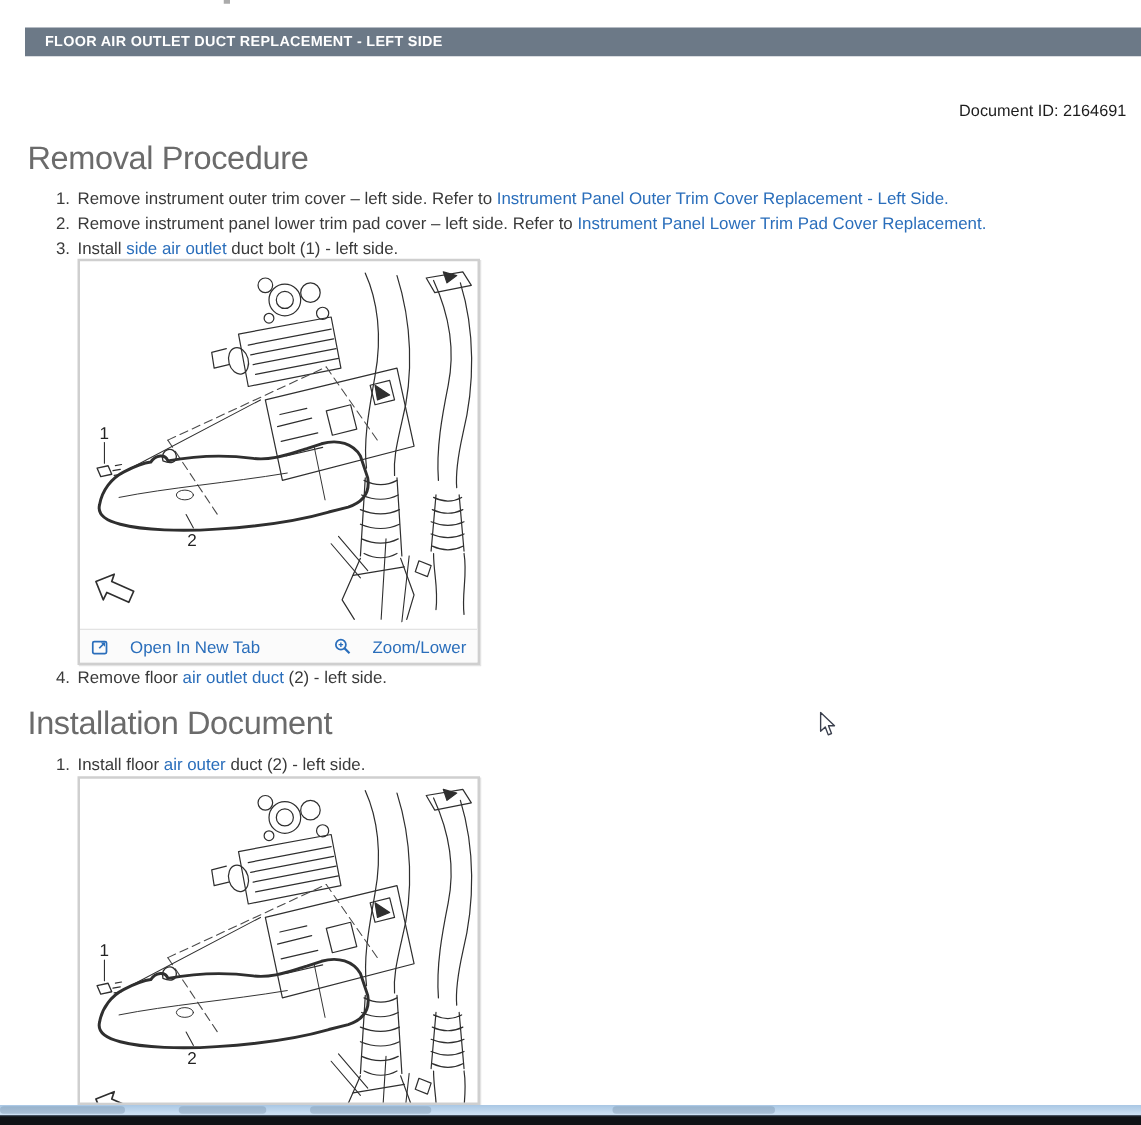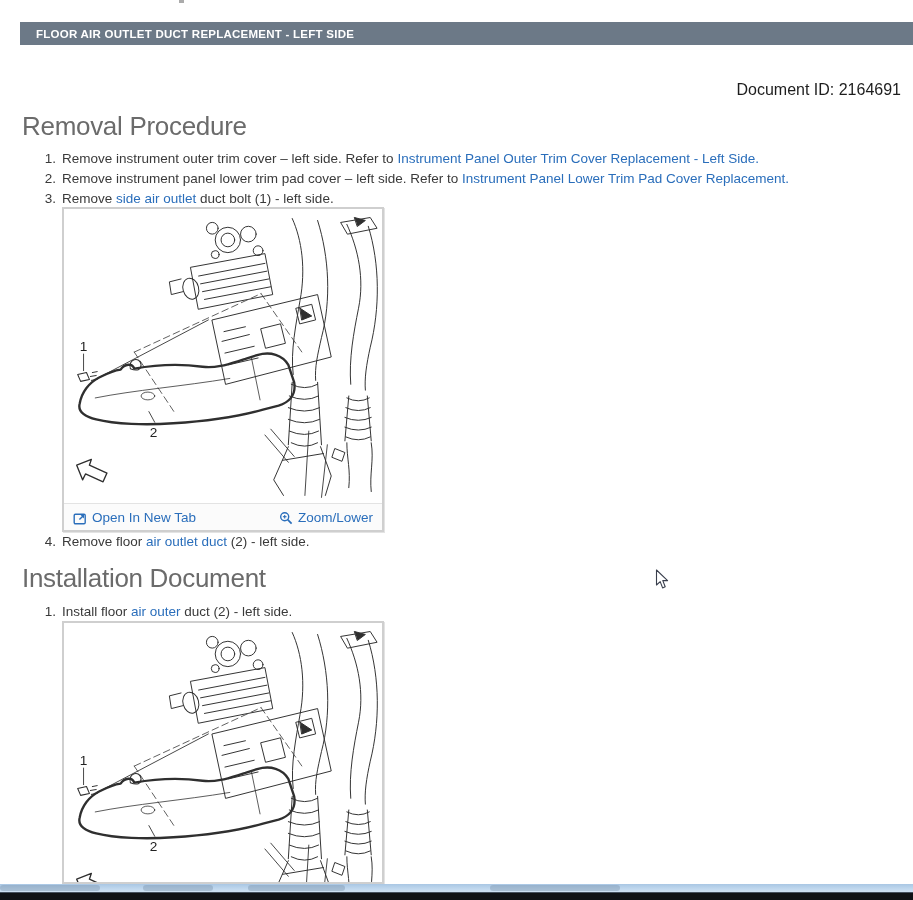--- a/index.html
+++ b/index.html
@@ -5,41 +5,41 @@
   html,body{margin:0;padding:0;background:#fff;}
   .page{position:relative;width:913px;height:900px;overflow:hidden;background:#ffffff;
         font-family:"Liberation Sans",sans-serif;-webkit-font-smoothing:antialiased;}
 
   .top-speck{position:absolute;left:179px;top:0;width:5px;height:3px;background:#8f8f8f;opacity:.75;}
 
   .header-bar{position:absolute;left:20px;right:0;top:22px;height:23px;background:#6c7987;
               display:flex;align-items:center;padding-left:16px;box-sizing:border-box;}
   .header-bar span{color:#ffffff;font-size:11.5px;font-weight:bold;letter-spacing:.25px;}
 
-  .doc-id{position:absolute;top:81px;right:12px;font-size:16px;color:#1d1d1d;}
+  .doc-id{position:absolute;top:81px;right:12px;font-size:13px;color:#1d1d1d;}
 
   .heading{position:absolute;left:22px;margin:0;color:#6b6b6b;font-size:26px;font-weight:300;
            letter-spacing:-.3px;line-height:34px;white-space:nowrap;}
   .h-removal{top:109px;}
   .h-install{top:561px;}
 
   .li{position:absolute;left:40px;display:flex;font-size:13.5px;line-height:16px;color:#3a3a3a;white-space:nowrap;}
   .li .num{display:inline-block;width:16px;text-align:right;margin-right:6px;}
   .li1{top:151px}.li2{top:171px}.li3{top:191px}.li4{top:534px}.li5{top:604px}
   .lnk{color:#2a6ebb;text-decoration:none;cursor:pointer;}
 
   .figure{position:absolute;left:62px;width:322px;box-sizing:border-box;background:#fff;
           border:2px solid #cfcfcf;overflow:hidden;box-shadow:1px 1px 0 #e3e3e3;}
   .fig1{top:207px;height:325px;}
   .fig2{top:621px;height:263px;}
   .fig-art{height:294px;padding:1px 2px;box-sizing:border-box;}
   .fig-art svg{width:100%;height:100%;display:block;}
   .fig-footer{height:26px;border-top:1px solid #e3e3e3;background:#fbfbfb;display:flex;
               align-items:center;justify-content:space-between;padding:0 9px;}
-  .fig-link{display:flex;align-items:flex-end;gap:5px;color:#2a6ebb;font-size:13.5px;
+  .fig-link{display:flex;align-items:center;gap:17px;color:#2a6ebb;font-size:13.5px;
             text-decoration:none;cursor:pointer;}
   .fig-link svg{flex:0 0 auto;}
 
   .cursor{position:absolute;left:655px;top:569px;width:14px;height:21px;pointer-events:none;}
 
   .hscroll{position:absolute;left:0;top:884px;width:913px;height:8px;
            background:linear-gradient(#a9c7e4,#cfe2f4);}
   .smudge{position:absolute;top:1px;height:6px;background:rgba(104,128,152,.32);border-radius:3px;}
   .sm1{left:0;width:100px}.sm2{left:143px;width:70px}.sm3{left:248px;width:97px}.sm4{left:490px;width:130px}
 
@@ -133,21 +133,21 @@
   <div class="li li1">
     <span class="num">1.</span>
     <span class="txt"><span>Remove instrument outer trim cover – left side. Refer to </span><a class="lnk">Instrument Panel Outer Trim Cover Replacement - Left Side.</a><span></span></span>
   </div>
   <div class="li li2">
     <span class="num">2.</span>
     <span class="txt"><span>Remove instrument panel lower trim pad cover – left side. Refer to </span><a class="lnk">Instrument Panel Lower Trim Pad Cover Replacement.</a><span></span></span>
   </div>
   <div class="li li3">
     <span class="num">3.</span>
-    <span class="txt"><span>Remove </span><a class="lnk">side air outlet</a><span> duct bolt (1) - left side.</span></span>
+    <span class="txt"><span>Install </span><a class="lnk">side air outlet</a><span> duct bolt (1) - left side.</span></span>
   </div>
 
   <div class="figure fig1">
     <div class="fig-art">
       <svg viewBox="0 0 322 298" preserveAspectRatio="xMidYMid meet">
           <use href="#duct-art" xlink:href="#duct-art"></use>
         </svg>
     </div>
     <div class="fig-footer">
       <a class="fig-link">

